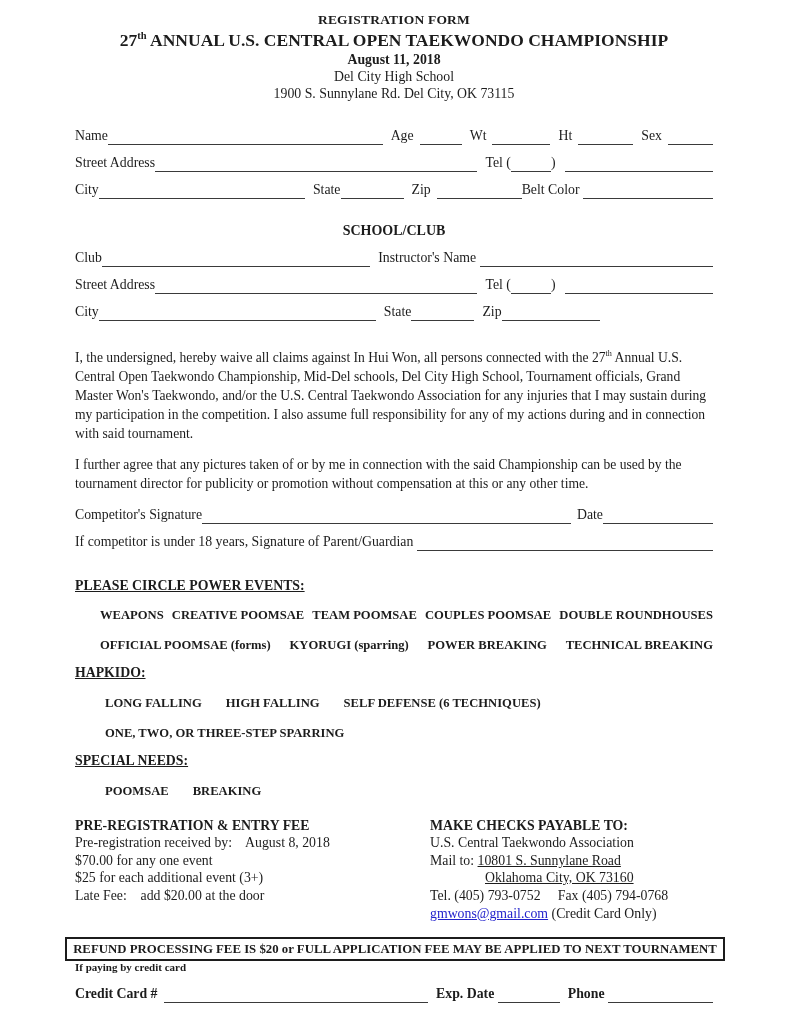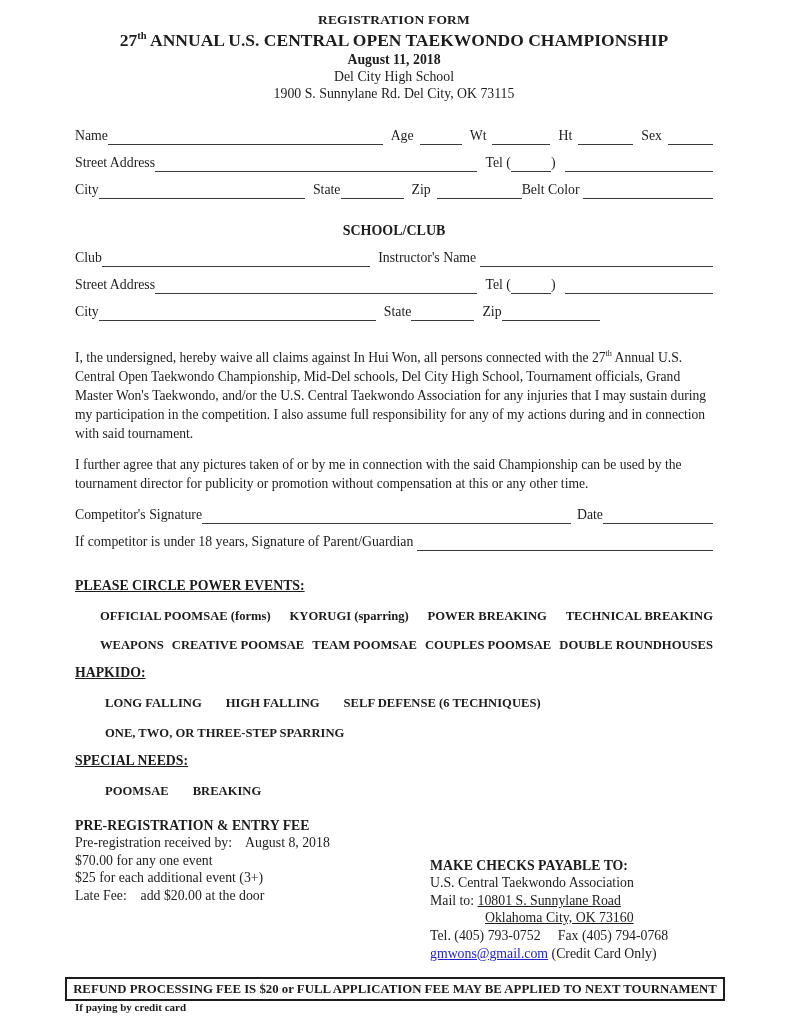--- a/index.html
+++ b/index.html
@@ -29,21 +29,21 @@
   .para{font-size:13.6px;line-height:19px;margin:24px 0 0 0;}
   .para2{margin-top:12px;}
 
   .sec{font-size:13.8px;font-weight:bold;text-decoration:underline;margin-top:28px;display:inline-block;}
   .sec-tight{margin-top:12px;}
   .evrow{display:flex;justify-content:space-between;font-weight:bold;font-size:12.6px;margin:15px 0 0 25px;}
   .hkrow{display:flex;gap:24px;font-weight:bold;font-size:12.6px;margin:15px 0 0 30px;}
 
   .cols{display:flex;margin-top:18px;font-size:13.8px;}
   .colL{flex:0 0 355px;}
-  .colR{flex:1 1 auto;margin-top:40px;}
+  .colR{flex:1 1 auto;}
   .cols .ln{line-height:17.6px;}
   .u{text-decoration:underline;}
   .indent{padding-left:55px;}
   .email{color:#2222cc;text-decoration:underline;cursor:pointer;}
 
   .refund-box{border:2px solid #1c1c1c;margin:15px -12px 0 -10px;text-align:center;
     font-weight:bold;font-size:12.8px;padding:3px 0 2px;}
 
   .cc-intro{font-size:11px;font-weight:bold;margin-top:0;}
   .ccrow{display:flex;align-items:flex-end;font-size:13.8px;font-weight:bold;margin-top:13px;}
@@ -129,32 +129,32 @@
     <span class="lbl gap6">Date</span>
     <span class="line w110"></span>
   </div>
 
   <div class="frow">
     <span class="lbl">If competitor is under 18 years, Signature of Parent/Guardian </span>
     <span class="line fill"></span>
   </div>
 
   <div><span class="sec">PLEASE CIRCLE POWER EVENTS:</span></div>
-  <div class="evrow">
-    <span>OFFICIAL POOMSAE (forms)</span>
-    <span>KYORUGI (sparring)</span>
-    <span>POWER BREAKING</span>
-    <span>TECHNICAL BREAKING</span>
-  </div>
   <div class="evrow" style="margin-top:14px;">
     <span>WEAPONS</span>
     <span>CREATIVE POOMSAE</span>
     <span>TEAM POOMSAE</span>
     <span>COUPLES POOMSAE</span>
     <span>DOUBLE ROUNDHOUSES</span>
+  </div>
+  <div class="evrow">
+    <span>OFFICIAL POOMSAE (forms)</span>
+    <span>KYORUGI (sparring)</span>
+    <span>POWER BREAKING</span>
+    <span>TECHNICAL BREAKING</span>
   </div>
 
   <div><span class="sec sec-tight">HAPKIDO:</span></div>
   <div class="hkrow">
     <span>LONG FALLING</span>
     <span>HIGH FALLING</span>
     <span>SELF DEFENSE (6 TECHNIQUES)</span>
   </div>
   <div class="hkrow">
     <span>ONE, TWO, OR THREE-STEP SPARRING</span>

